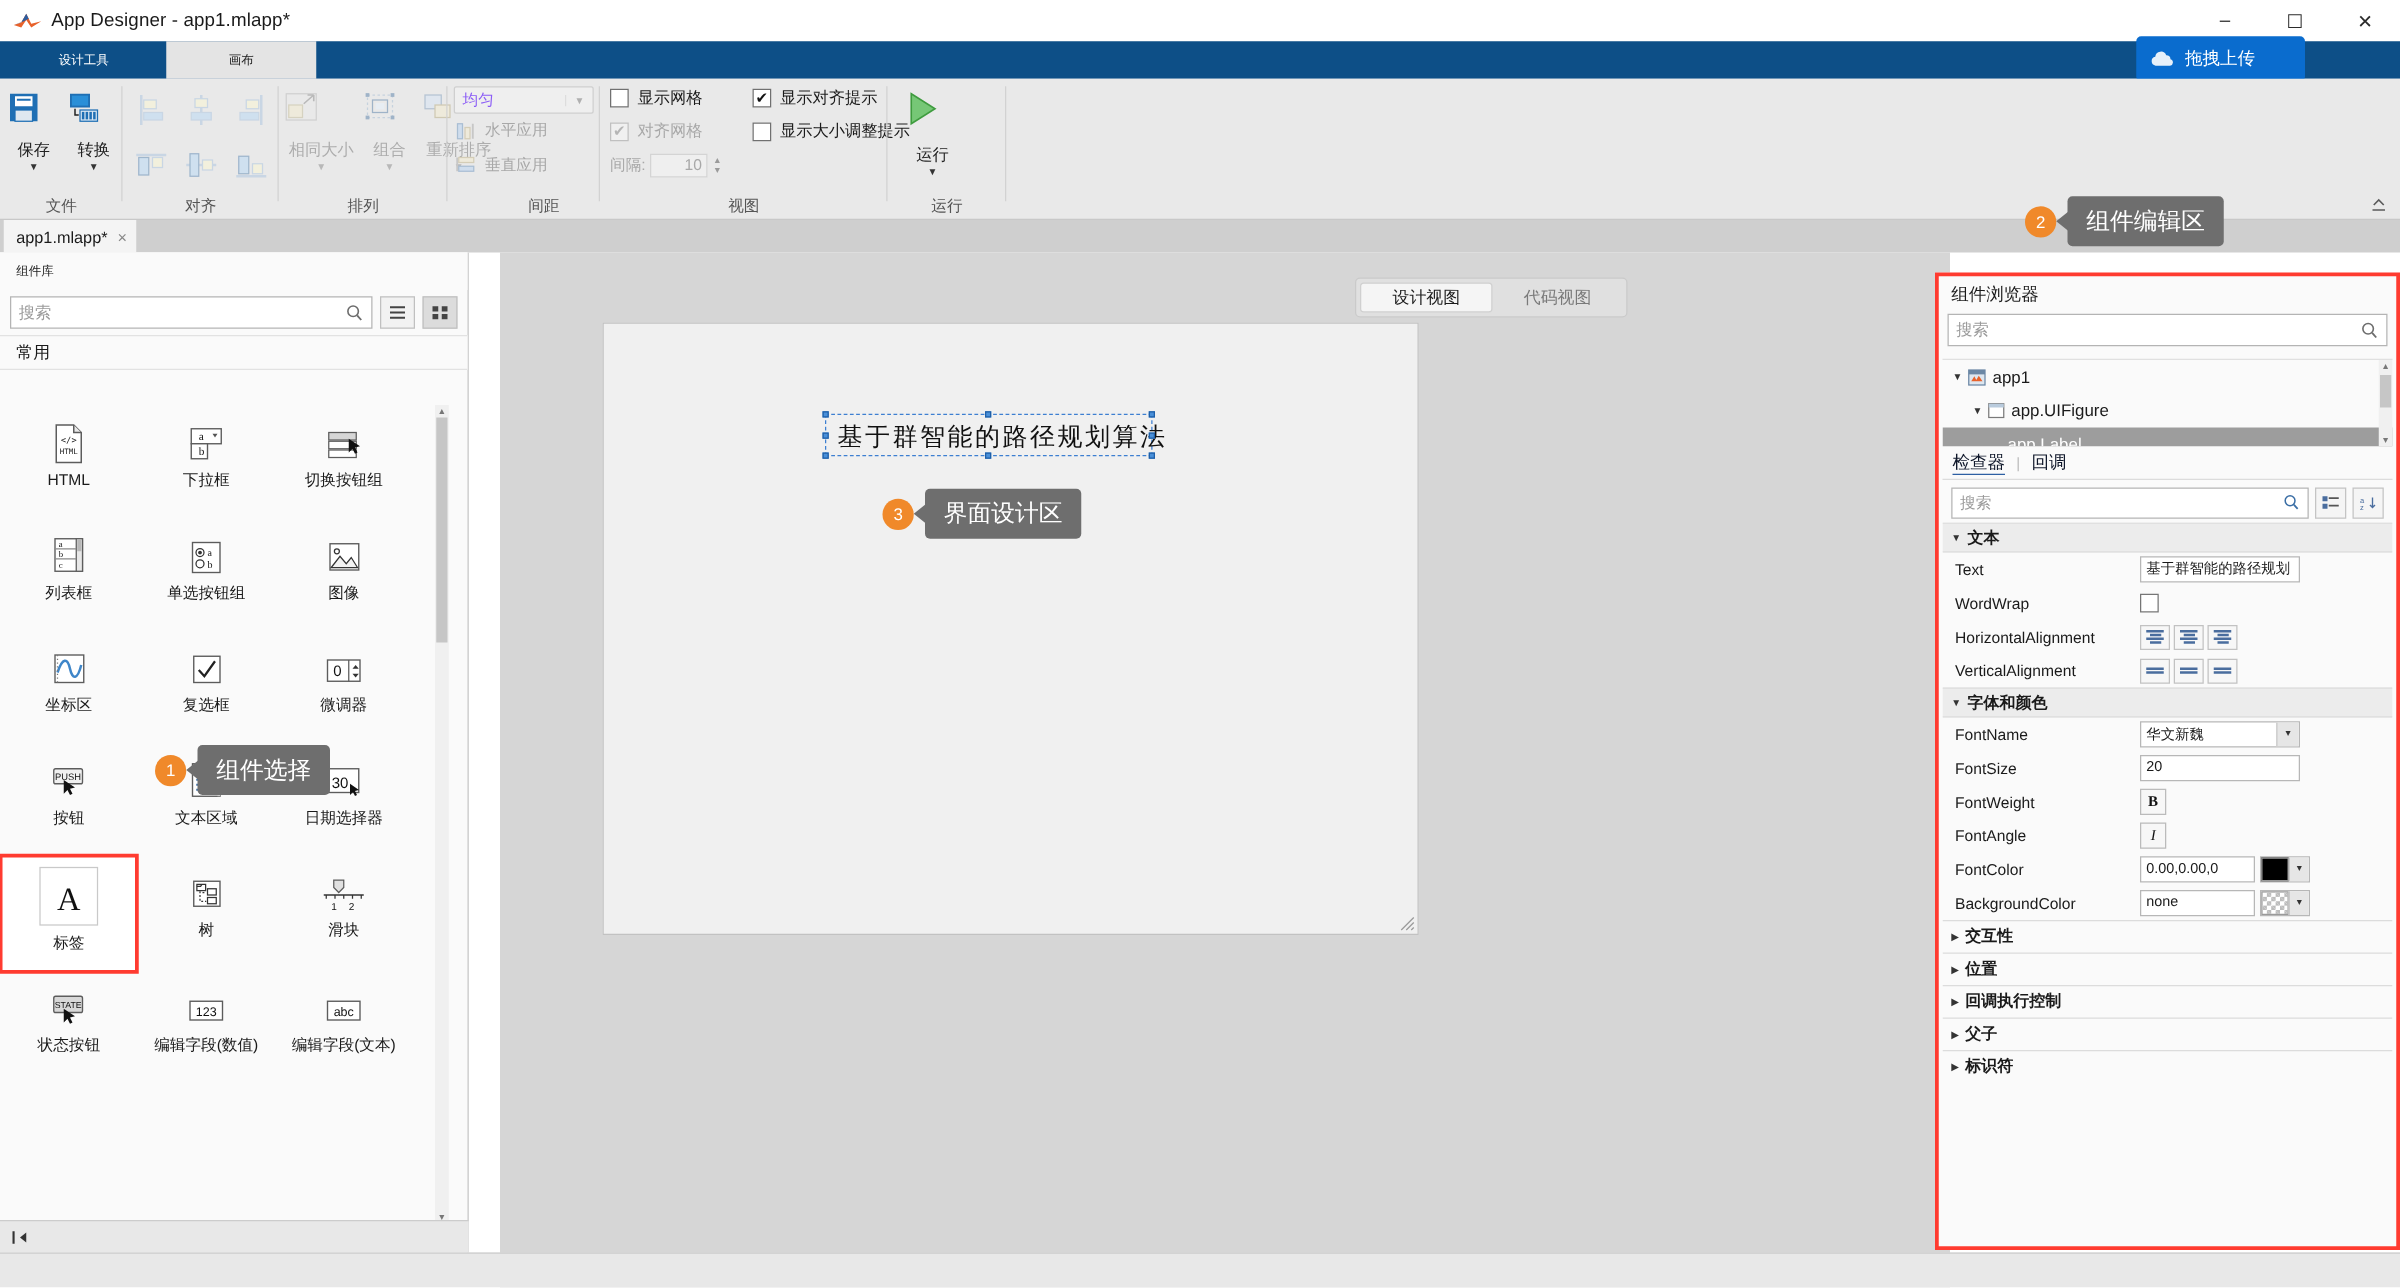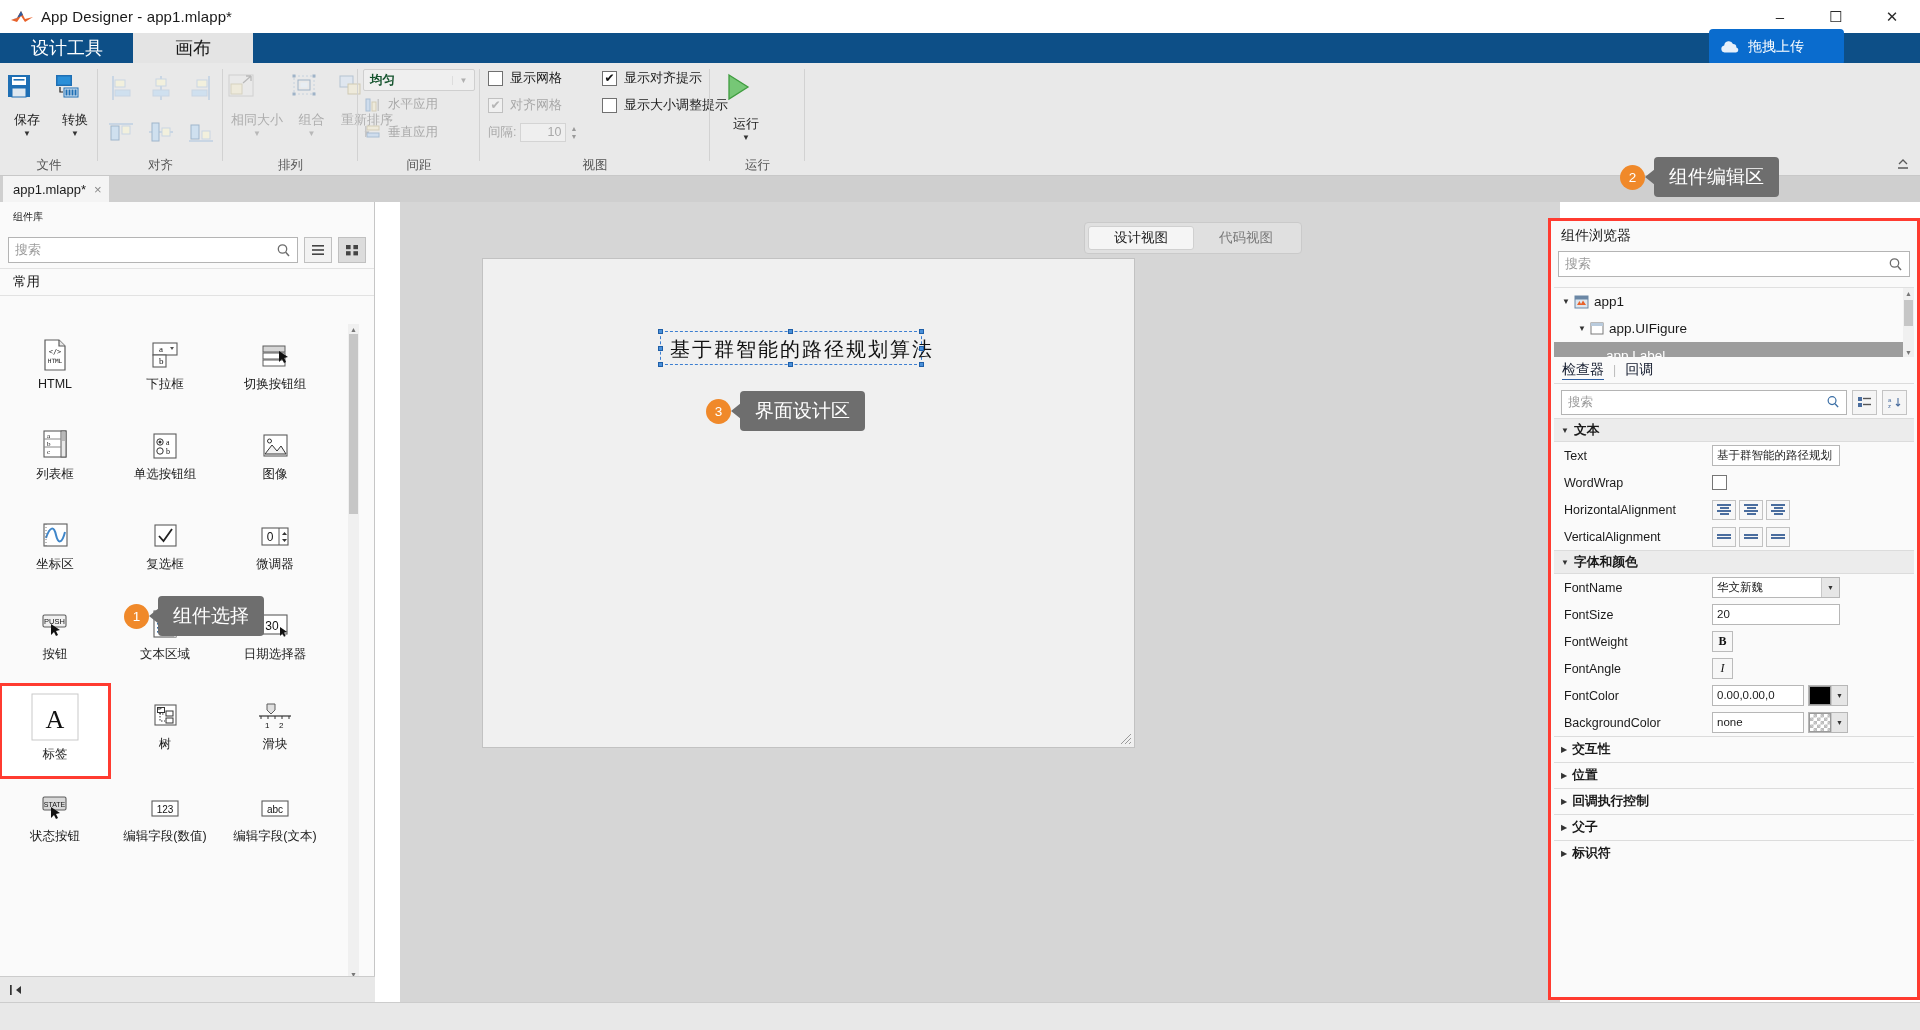--- a/index.html
+++ b/index.html
@@ -22,21 +22,21 @@
   .win-btn { width: 56px; height: 33px; display: flex; align-items: center; justify-content: center;
              font-size: 15px; color: #2b2b2b; }
 
   
   .ribbon-tabs {
     position: absolute; left: 0; top: 33px; width: 1920px; height: 30px;
     background: #0d4f87;
   }
   .rtab {
     position: absolute; top: 0; height: 30px; display: flex;
-    align-items: center; justify-content: center; font-size: 18px;
+    align-items: center; justify-content: center; font-size: 10px;
   }
   .rtab.t1 { left: 8px; width: 118px; color: #ffffff; }
   .rtab.t2 { left: 133px; width: 120px; background: #e4e4e4; color: #1a1a1a; }
 
   
   .ribbon {
     position: absolute; left: 0; top: 63px; width: 1920px; height: 113px;
     background: #e9e9e9; border-bottom: 1px solid #c8c8c8;
   }
   .rgroup { position: absolute; top: 0; height: 113px; }
@@ -58,21 +58,21 @@
           display: flex; align-items: center; justify-content: center;
           font-size: 12px; color: #111; line-height: 1; }
   .cbox.dis { border-color: #c0c0c0; background: #f0f0f0; color: #b5b5b5; }
   .cblabel { font-size: 13px; color: #1a1a1a; white-space: nowrap; }
   .cblabel.dis { color: #a8a8a8; }
 
   .dropdown-ctl {
     position: absolute; width: 112px; height: 22px; background: #efefef;
     border: 1px solid #cfcfcf; border-radius: 2px; display: flex; align-items: center;
   }
-  .dropdown-ctl .dtxt { font-size: 12.5px; color: #14532d; padding-left: 6px; flex: 1; font-weight: bold; }
+  .dropdown-ctl .dtxt { font-size: 12.5px; color: #8b5cf6; padding-left: 6px; flex: 1; }
   .dropdown-ctl .dcar { width: 22px; text-align: center; font-size: 8px; color: #b0b0b0; border-left: 1px solid #ddd; }
 
   .applyrow { position: absolute; display: flex; align-items: center; gap: 6px; }
   .applyrow .atxt { font-size: 12.5px; color: #a8a8a8; white-space: nowrap; }
 
   .spinbox { position: absolute; display: flex; align-items: center; gap: 4px; }
   .spinbox .slab { font-size: 12.5px; color: #a8a8a8; }
   .spinbox .sfield { width: 46px; height: 19px; background: #efefef; border: 1px solid #d4d4d4;
                      font-size: 12.5px; color: #a8a8a8; text-align: right; padding-right: 4px; line-height: 17px; }
   .spinbox .sarr { display: flex; flex-direction: column; gap: 1px; }
@@ -411,21 +411,21 @@
     <div class="applyrow" style="left:6px; top:61px;">
       <span>
         <svg width="18" height="17" viewBox="0 0 18 17">
             <rect x="3" y="2" width="12" height="4" fill="#eeeadb" stroke="#d4cdb7"></rect>
             <rect x="3" y="9" width="12" height="4" fill="#cfdded" stroke="#a9bed3"></rect>
             <rect x="1" y="2" width="1.5" height="11" fill="#c7c7c7"></rect>
           </svg>
       </span>
       <span class="atxt">垂直应用</span>
     </div>
-    <div class="glabel" style="left:0; width:122px;">间距</div>
+    <div class="glabel" style="left:16px; width:122px;">间距</div>
     <div class="sep"></div>
   </div>
 
   <div class="rgroup" style="left:480px; width:230px;">
     <div class="cbrow" style="left:8px; top:6px;">
       <span class="cbox"></span>
       <span class="cblabel">显示网格</span>
     </div>
     <div class="cbrow" style="left:8px; top:33px;">
       <span class="cbox dis">✔</span>

